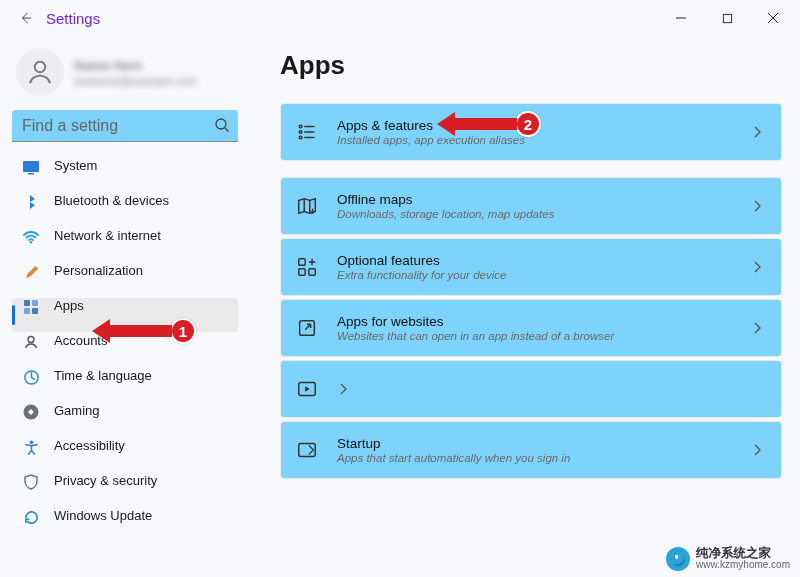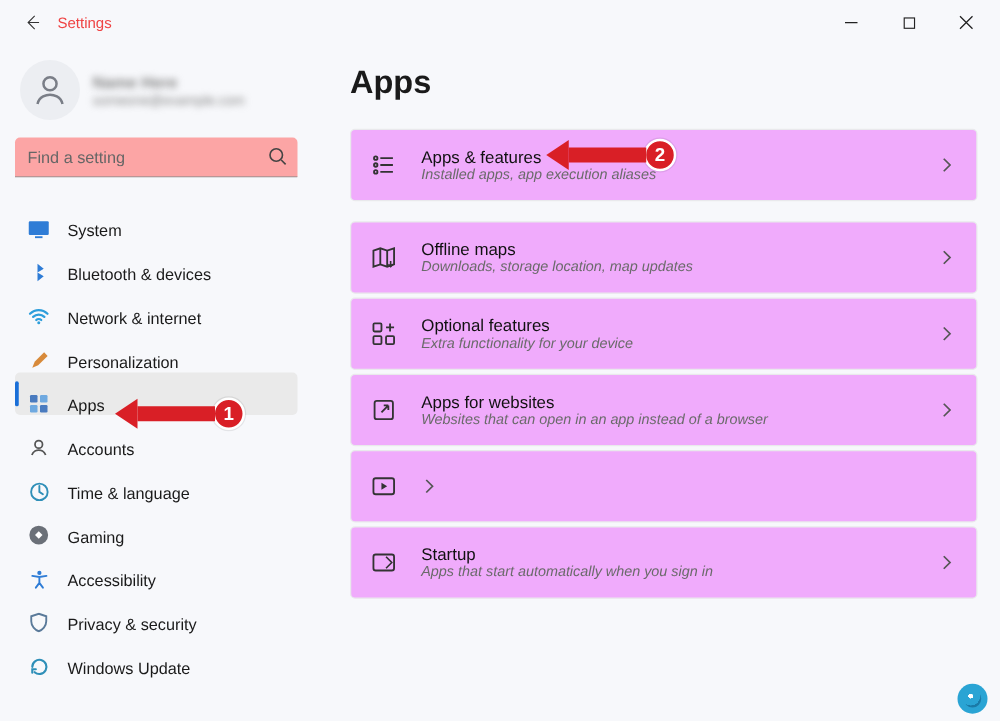--- a/index.html
+++ b/index.html
@@ -21,21 +21,21 @@
     align-items: center;
     padding: 0 4px;
   }
   .tb-back {
     width: 28px; height: 28px;
     display: flex; align-items: center; justify-content: center;
     margin: 0 6px 0 8px;
     border-radius: 4px;
     cursor: default;
   }
-  .tb-title { font-size: 12px; color: #ef4444; }
+  .tb-title { font-size: 15px; color: #6d28d9; }
   .tb-spacer { flex: 1; }
   .tb-btn {
     width: 46px; height: 32px;
     display: flex; align-items: center; justify-content: center;
   }
 
   
   .content {
     display: flex;
     height: calc(100% - 36px);
@@ -69,39 +69,39 @@
 
   .searchwrap {
     position: relative;
     margin: 0 0 16px 0;
   }
   .search {
     width: 100%;
     height: 32px;
     border: none;
     border-bottom: 1.5px solid #888;
-    background: #fca5a5;
+    background: #7dd3fc;
     border-radius: 4px 4px 0 0;
     padding: 0 32px 0 10px;
-    font-size: 13px;
+    font-size: 16px;
     outline: none;
   }
   .search::placeholder { color: #666; }
   .searchicon {
     position: absolute;
     right: 8px; top: 7px;
     width: 16px; height: 16px;
     color: #444;
   }
 
   .nav { display: flex; flex-direction: column; gap: 1px; }
   .nav-item {
     height: 34px;
     display: flex;
-    align-items: flex-end;
+    align-items: flex-start;
     border-radius: 4px;
     padding: 0 8px 0 10px;
     position: relative;
   }
   .nav-item.selected {
     background: #eaeaea;
   }
   .nav-item.selected::before {
     content: "";
     position: absolute;
@@ -125,21 +125,21 @@
     overflow: hidden;
   }
   .page-title {
     font-size: 26px;
     font-weight: 600;
     margin: 10px 0 22px 0;
   }
   .cards { display: flex; flex-direction: column; gap: 3px; }
   .card-gap { height: 10px; }
   .card {
-    background: #f0abfc;
+    background: #7dd3fc;
     border: 1px solid #e9e9ec;
     border-radius: 4px;
     min-height: 58px;
     display: flex;
     align-items: center;
     padding: 0 18px 0 14px;
   }
   .card-icon {
     width: 24px; height: 24px;
     margin-right: 18px;
@@ -480,13 +480,17 @@
 </div>
 
 <div class="callout" style="left:437px; top:111px;">
   <div class="arrow-head-left"></div>
   <div class="arrow-line" style="width:62px;"></div>
   <div class="badge-num">2</div>
 </div>
 
 <div class="watermark">
   <div class="wm-logo"></div>
+  <div class="wm-text">
+    <div class="wm-cn">纯净系统之家</div>
+    <div class="wm-url">www.kzmyhome.com</div>
+  </div>
 </div>
 
 </body></html>

